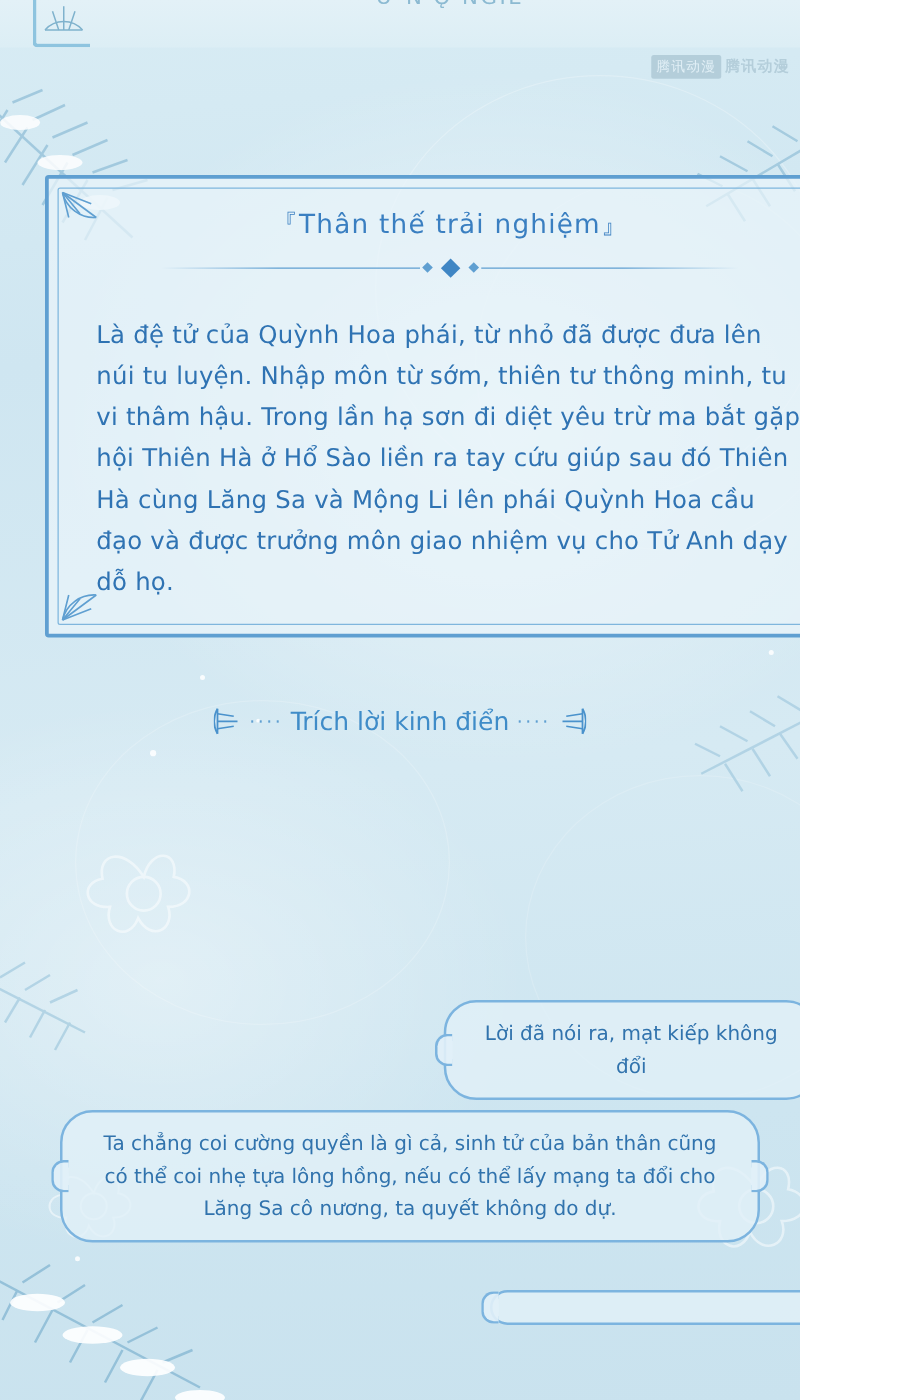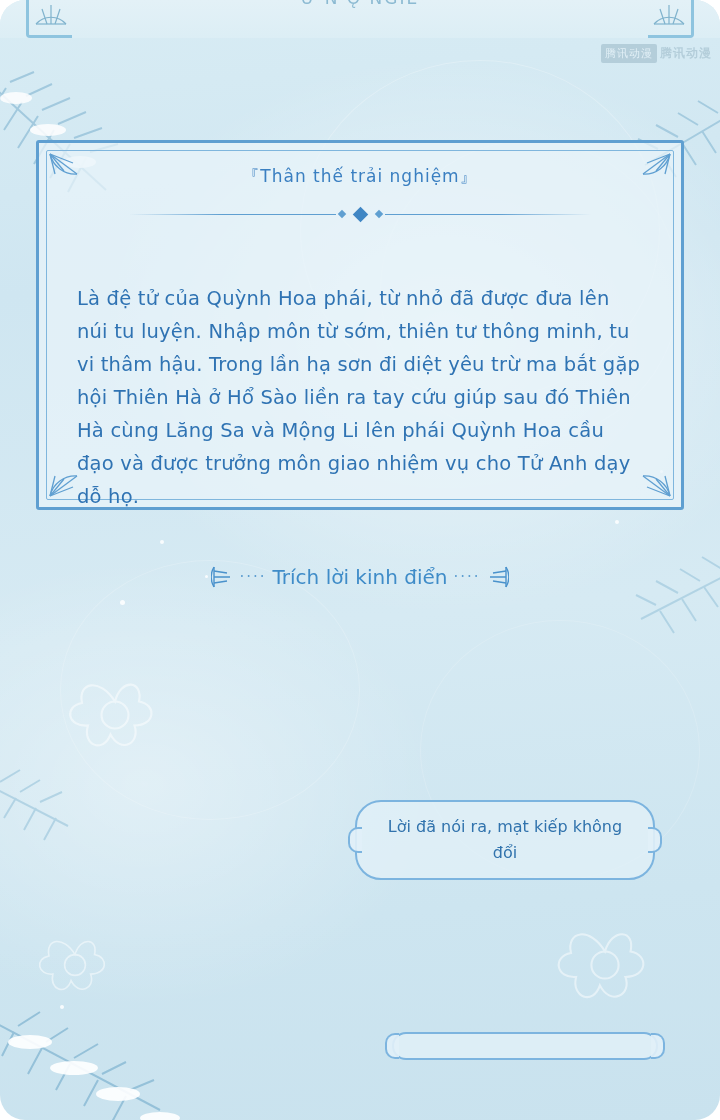--- a/index.html
+++ b/index.html
@@ -7,28 +7,27 @@
     margin: 0;
     padding: 0;
     width: 720px;
     height: 1120px;
     overflow: hidden;
     font-family: "DejaVu Sans", sans-serif;
   }
 
   #page {
     position: relative;
-    width: 720px;
+    width: 640px;
     height: 1120px;
     background:
       radial-gradient(ellipse 500px 400px at 62% 30%, rgba(255,255,255,0.55) 0%, rgba(255,255,255,0) 70%),
       radial-gradient(ellipse 420px 320px at 20% 70%, rgba(255,255,255,0.35) 0%, rgba(255,255,255,0) 70%),
       linear-gradient(175deg, #d8ecf4 0%, #cfe6f1 25%, #d6eaf3 55%, #cde5f0 80%, #c9e2ee 100%);
     overflow: hidden;
-    border-radius: 25px;
   }
 
   
   .bg-swirl {
     position: absolute;
     border-radius: 50%;
     border: 1px solid rgba(255,255,255,0.55);
     pointer-events: none;
   }
   .bg-flower {
@@ -135,21 +134,21 @@
   .frame-corner.tr { right: 10px; top: 10px; transform: scaleX(-1); }
   .frame-corner.bl { left: 10px; bottom: 10px; transform: scaleY(-1); }
   .frame-corner.br { right: 10px; bottom: 10px; transform: scale(-1,-1); }
 
   .frame-title {
     position: absolute;
     top: 22px;
     left: 0; right: 0;
     text-align: center;
     color: #3a7fc1;
-    font-size: 17px;
+    font-size: 21px;
     letter-spacing: 1px;
   }
 
   .divider {
     position: absolute;
     top: 62px;
     left: 90px;
     right: 90px;
     height: 18px;
     display: flex;
@@ -180,21 +179,20 @@
 
   .frame-body {
     position: absolute;
     left: 38px;
     right: 38px;
     top: 108px;
     color: #2f73b3;
     font-size: 19.5px;
     line-height: 33px;
     letter-spacing: 0.2px;
-    margin-top: 31px;
   }
 
   
   .quotes-heading {
     position: absolute;
     top: 565px;
     left: 0; right: 0;
     display: flex;
     align-items: center;
     justify-content: center;
@@ -438,19 +436,24 @@
     </svg>
   </div>
 
 
   <div class="bubble q2">
     <span class="notch-l"></span>
     <span class="notch-r"></span>
     <span>Lời đã nói ra, mạt kiếp không đổi</span>
   </div>
 
+  <div class="bubble q3">
+    <span class="notch-l"></span>
+    <span class="notch-r"></span>
+    <span>Ta chẳng coi cường quyền là gì cả, sinh tử của bản thân cũng có thể coi nhẹ tựa lông hồng, nếu có thể lấy mạng ta đổi cho Lăng Sa cô nương, ta quyết không do dự.</span>
+  </div>
 
   <div class="bubble q4">
     <span class="notch-l"></span>
     <span class="notch-r"></span>
   </div>
 
 </div>
 
 </body></html>

